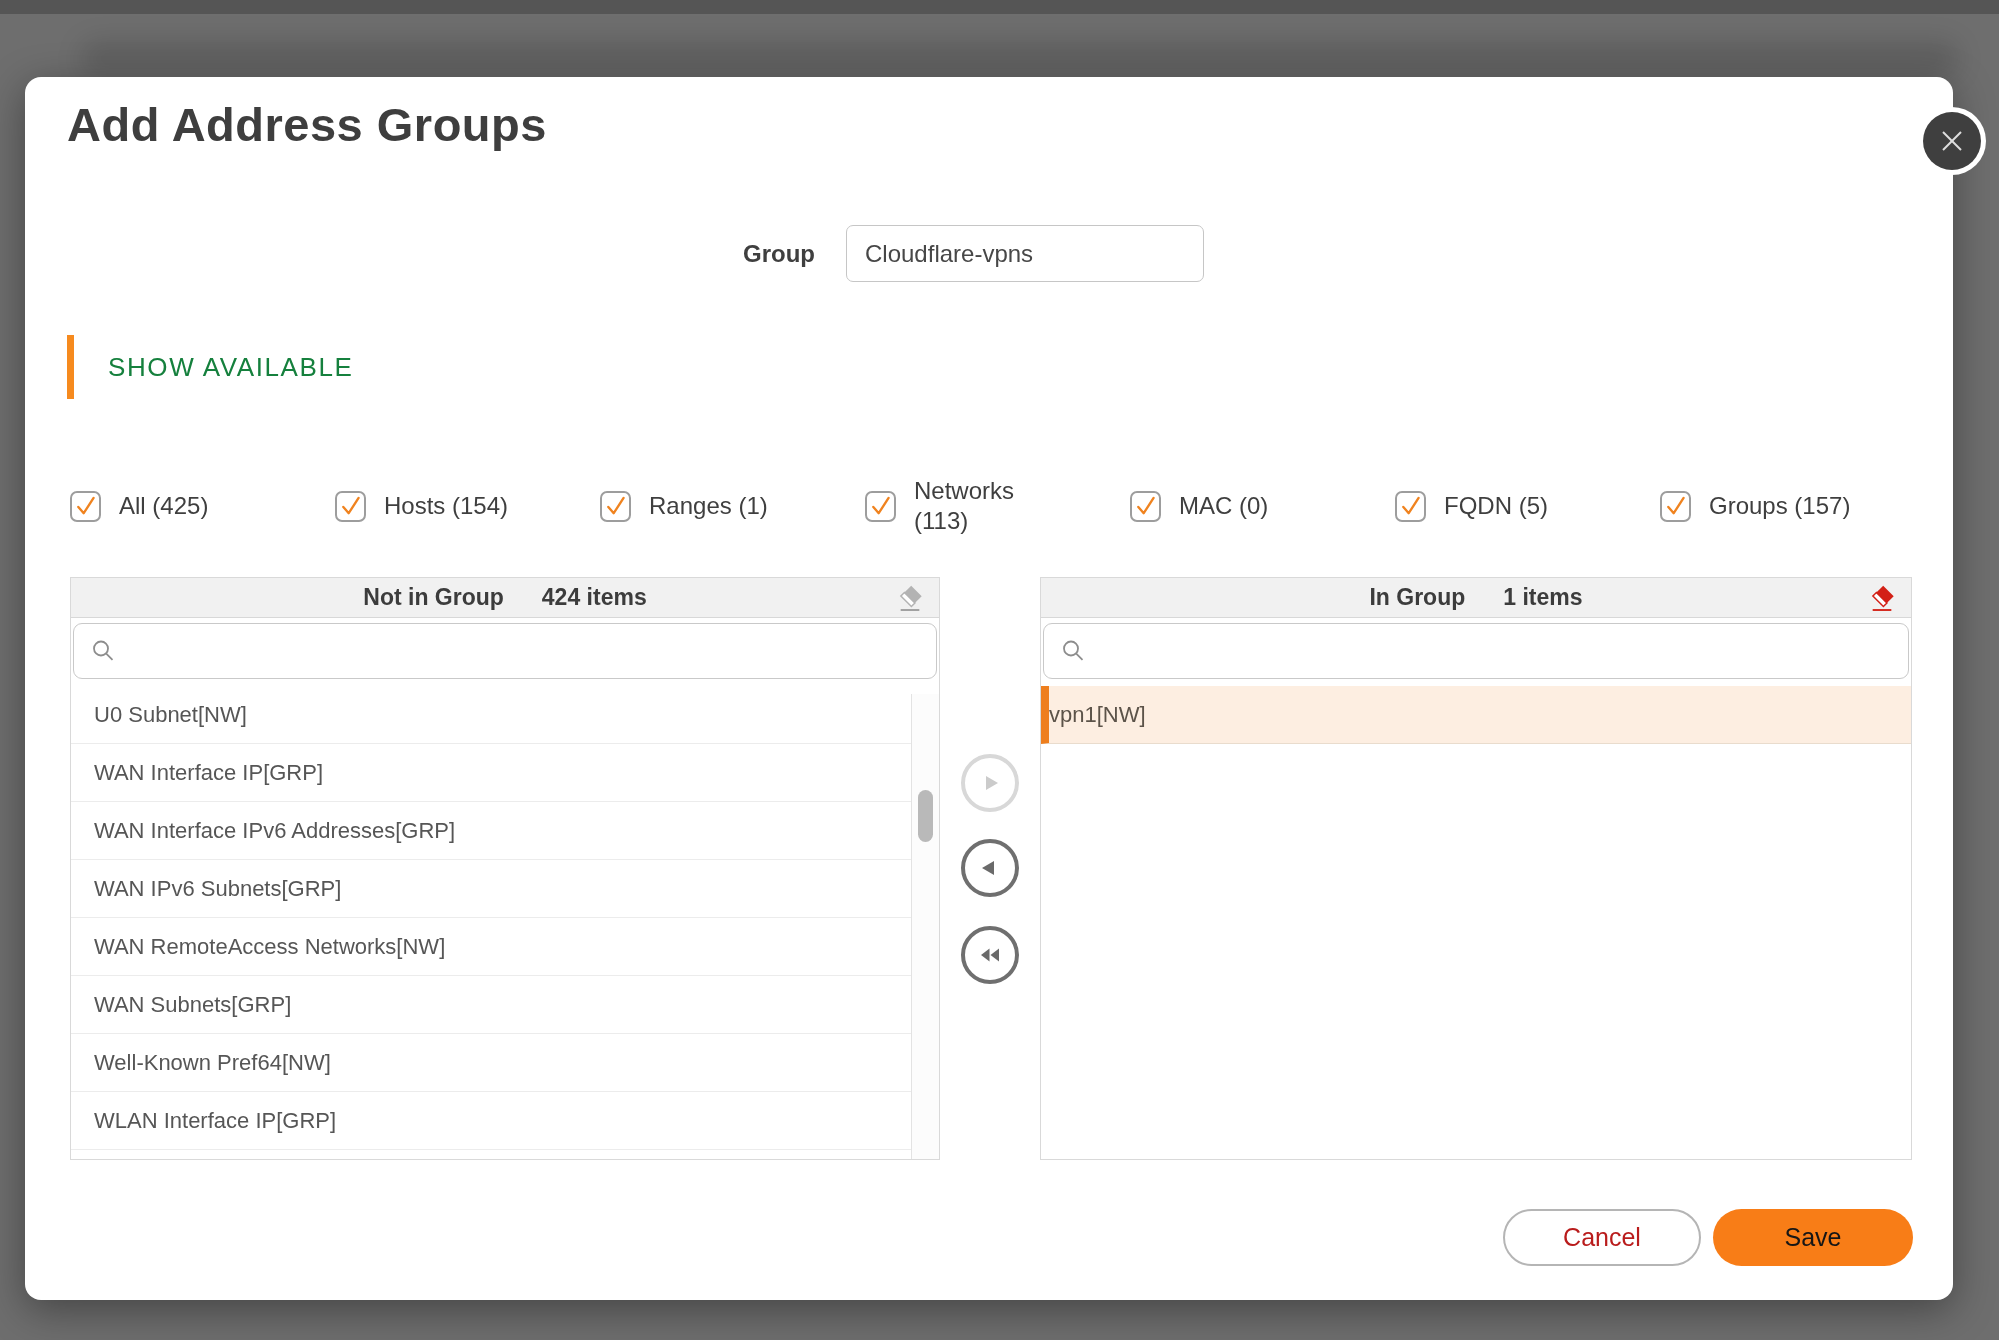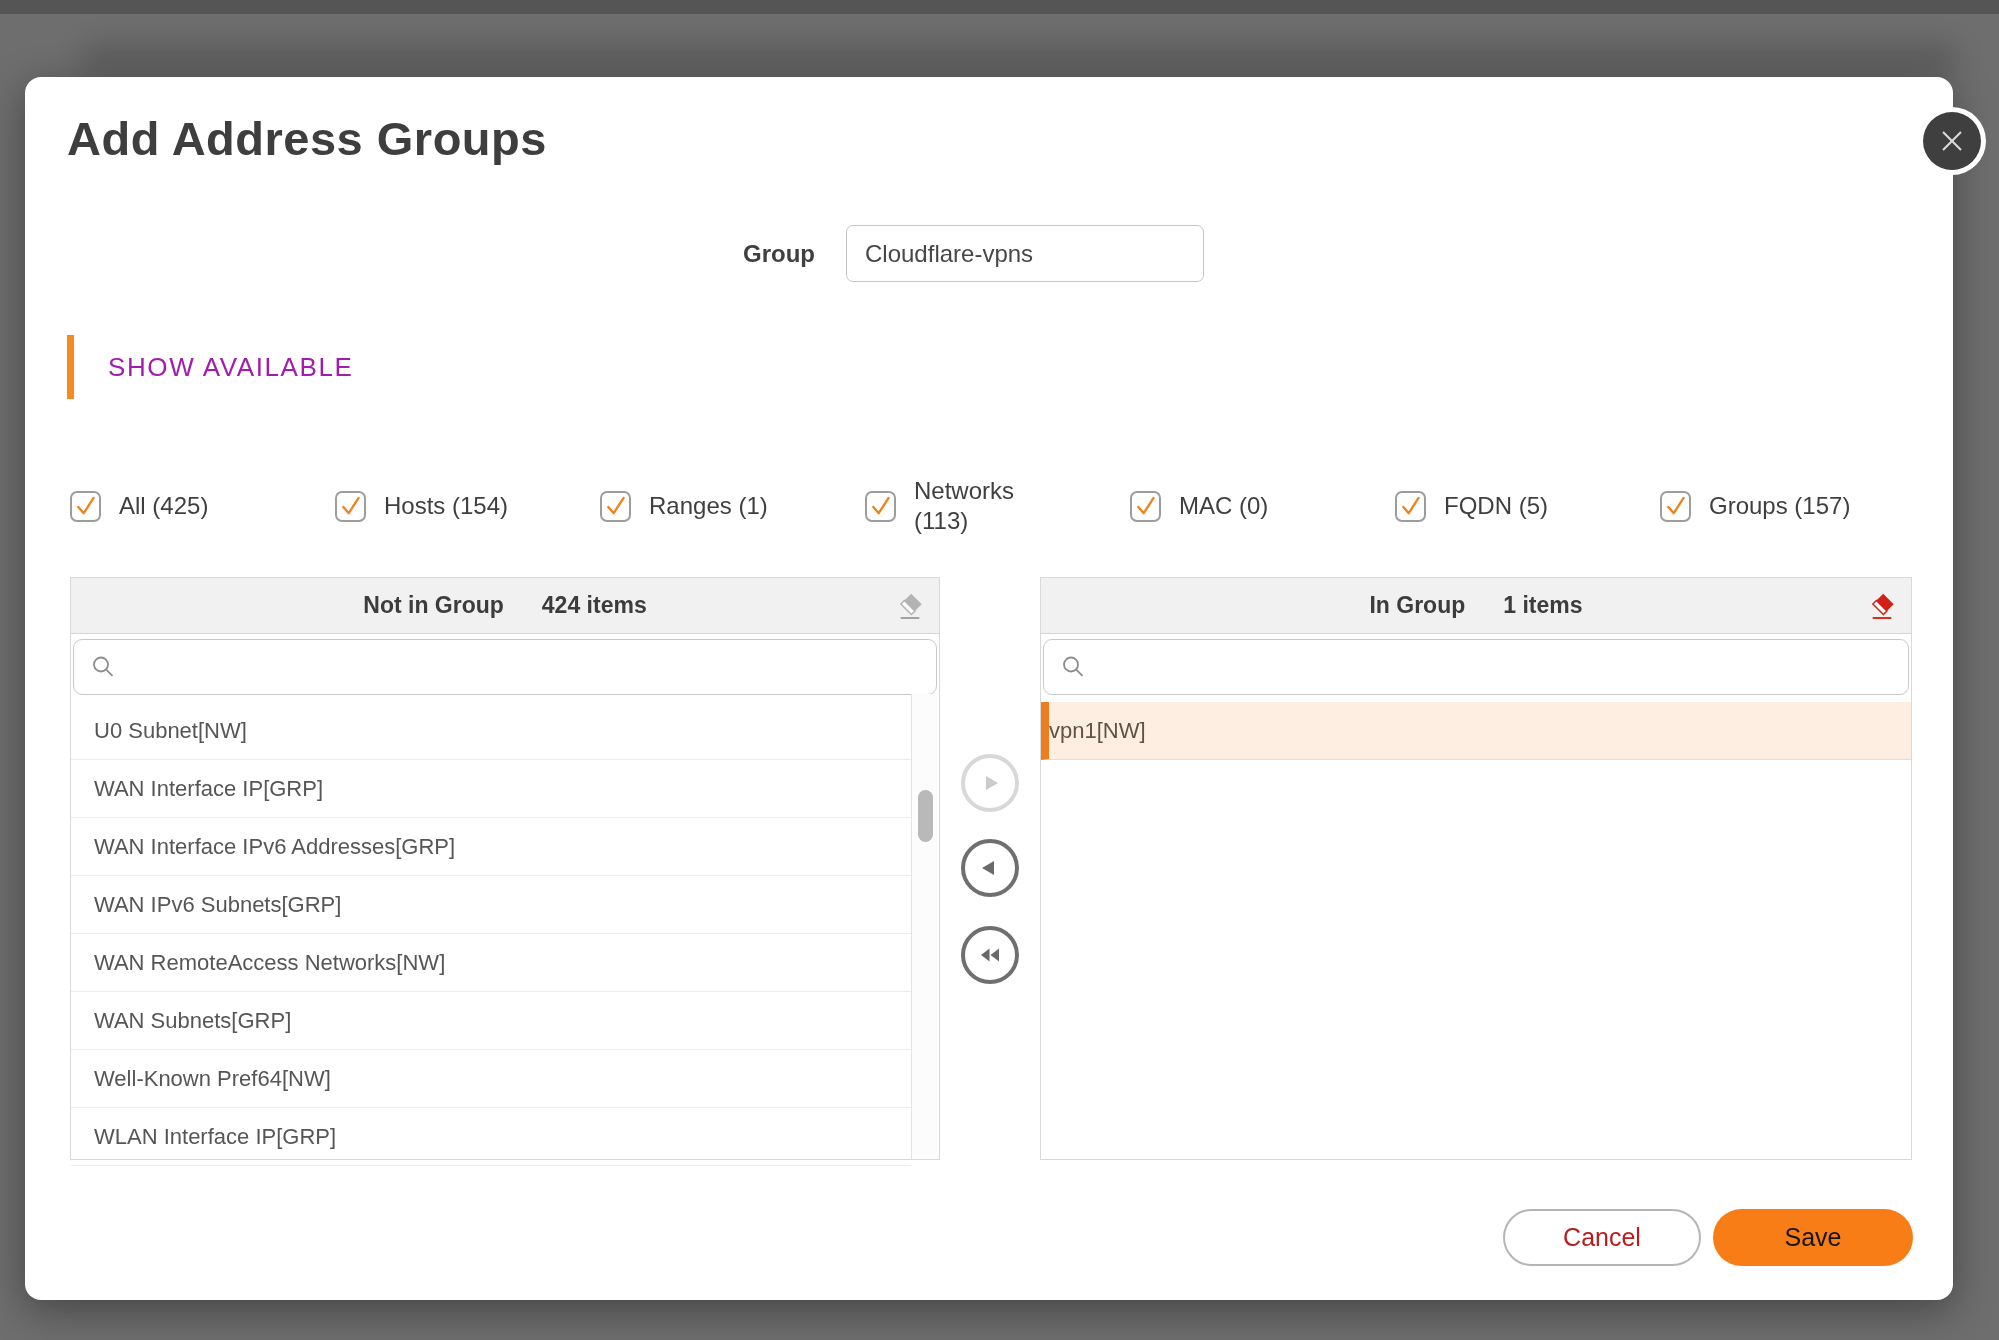--- a/index.html
+++ b/index.html
@@ -12,21 +12,21 @@
   body::before{ content:''; position:absolute; top:0; left:0; right:0; height:14px; background:rgba(0,0,0,.22); }
   .bg-shadow{ position:absolute; top:40px; left:80px; right:40px; height:38px; background:rgba(0,0,0,.13); filter:blur(12px); border-radius:24px; }
 
   .modal{
     position:absolute; left:25px; top:77px; width:1928px; height:1223px;
     background:#ffffff; border-radius:16px;
     box-shadow:0 10px 40px rgba(0,0,0,.38);
   }
 
   .dialog-title{
-    position:absolute; left:42px; top:34px;
+    position:absolute; left:42px; top:20px;
     font-size:47px; font-weight:bold; color:#3e3e3e; letter-spacing:.5px;
   }
 
   .close-btn{
     position:absolute; left:1893px; top:30px; width:68px; height:68px;
     background:#ffffff; border-radius:50%; display:flex; align-items:center; justify-content:center;
     cursor:pointer;
   }
   .close-btn .inner{
     width:58px; height:58px; border-radius:50%; background:#3f3f3f;
@@ -39,21 +39,21 @@
   }
   .name-input{
     position:absolute; left:821px; top:148px; width:358px; height:57px;
     border:1px solid #c6c6c6; border-radius:7px; padding:17px 18px;
     font-size:24px; color:#474747; font-family:"Liberation Sans", sans-serif;
     outline:none; background:#fff;
   }
 
   .section-head{ position:absolute; left:42px; top:258px; height:64px; display:flex; align-items:center; }
   .section-bar{ width:7px; height:64px; background:#f68a1e; margin-right:34px; }
-  .section-text{ font-size:26px; color:#a21caf; letter-spacing:1.6px; }
+  .section-text{ font-size:26px; color:#15803d; letter-spacing:1.6px; }
 
   .filters{ position:absolute; left:0; top:396px; width:100%; height:66px; }
   .filter{
     position:absolute; display:flex; align-items:center; gap:18px; height:66px; cursor:default;
   }
   .filter:nth-of-type(1){ left:45px; }
   .filter:nth-of-type(2){ left:310px; }
   .filter:nth-of-type(3){ left:575px; }
   .filter:nth-of-type(4){ left:840px; }
   .filter:nth-of-type(5){ left:1105px; }
@@ -67,21 +67,21 @@
   .filter-label{ font-size:24px; color:#3f3f3f; white-space:normal; }
 
   .panel{
     position:absolute; top:500px; height:583px; background:#fff;
     border:1px solid #d9d9d9;
   }
   .panel.left{ left:45px; width:870px; }
   .panel.right{ left:1015px; width:872px; }
 
   .panel-header{
-    height:56px; background:#f1f1f1; border-bottom:1px solid #d8d8d8;
+    height:40px; background:#f1f1f1; border-bottom:1px solid #d8d8d8;
     display:flex; align-items:center; justify-content:center; gap:38px; position:relative;
   }
   .panel-title, .panel-count{ font-size:23px; font-weight:bold; color:#3c3c3c; }
   .eraser-btn{ position:absolute; right:14px; top:50%; transform:translateY(-50%); cursor:pointer; width:30px; height:30px; display:flex; align-items:center; justify-content:center; }
 
   .search-wrap{ position:relative; padding:5px 2px 7px; }
   .search-wrap svg{ position:absolute; left:20px; top:50%; transform:translateY(-52%); }
   .search-input{
     width:100%; height:56px; border:1px solid #c9c9c9; border-radius:9px;
     padding:0 14px 0 52px; font-size:22px; color:#4a4a4a; outline:none;

